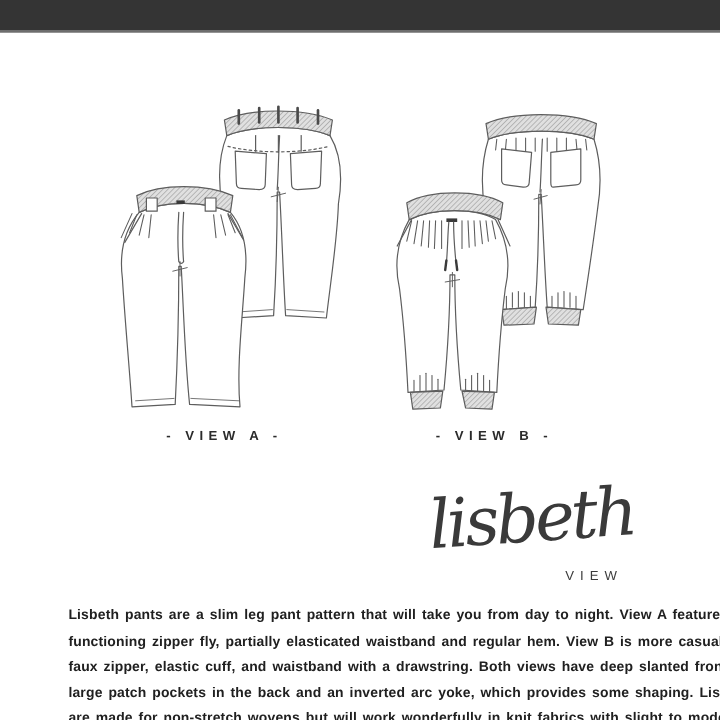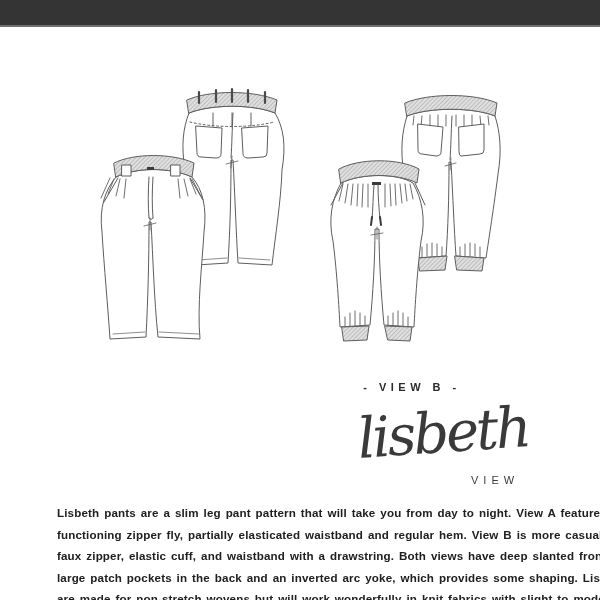--- a/index.html
+++ b/index.html
@@ -4,21 +4,21 @@
 <style>
   html,body{margin:0;padding:0;background:#ffffff;}
   .page{position:relative;width:600px;height:600px;background:#ffffff;overflow:hidden;
         font-family:"Liberation Sans",sans-serif;}
   .header-bar{position:absolute;left:0;top:0;width:600px;height:25px;
         background:#343434;border-bottom:2px solid #6e6e6e;}
   .drawing{position:absolute;}
   .view-label{position:absolute;top:358px;width:162px;text-align:center;
         font-size:11px;font-weight:bold;letter-spacing:4.5px;color:#2b2b2b;white-space:nowrap;}
   .view-label-a{left:106px;}
-  .view-label-b{left:331px;margin-top:23px;}
+  .view-label-b{left:331px;}
   .logo{position:absolute;left:333px;top:398px;width:220px;height:100px;}
   .logo-script{position:absolute;left:0;top:0;width:220px;text-align:center;
         font-family:"DejaVu Serif",serif;font-style:italic;font-weight:400;
         font-size:56px;color:#3a3a3a;letter-spacing:-3px;transform:rotate(-4deg);
         line-height:70px;}
   .logo-caption{position:absolute;left:138px;top:76px;font-size:11px;
         letter-spacing:5px;color:#3c3c3c;font-weight:500;white-space:nowrap;}
   .description{position:absolute;left:57px;top:502px;width:500px;
         font-size:11.6px;font-weight:bold;color:#202020;line-height:21.5px;
         letter-spacing:0.15px;word-spacing:1.5px;}
@@ -175,20 +175,21 @@
           <line x1="66" y1="164" x2="66" y2="177"></line>
         <line x1="71" y1="162" x2="71" y2="177"></line>
           <line x1="76" y1="164" x2="76" y2="177"></line>
         <line x1="81" y1="168" x2="81" y2="178"></line>
       </g>
       <path d="M15,178 L42,177 L40,191 L17,192 Z" fill="url(#hBF)"></path>
       <path d="M58,177 L85,178 L83,192 L61,191 Z" fill="url(#hBF)"></path>
     </g>
   </svg>
 
+  <div class="view-label view-label-a">- VIEW A -</div>
   <div class="view-label view-label-b">- VIEW B -</div>
 
   <div class="logo">
     <div class="logo-script">lisbeth</div>
     <div class="logo-caption">VIEW</div>
   </div>
 
   <div class="description">
     <div>Lisbeth pants are a slim leg pant pattern that will take you from day to night. View A features a fully</div>
     <div>functioning zipper fly, partially elasticated waistband and regular hem. View B is more casual with</div>

